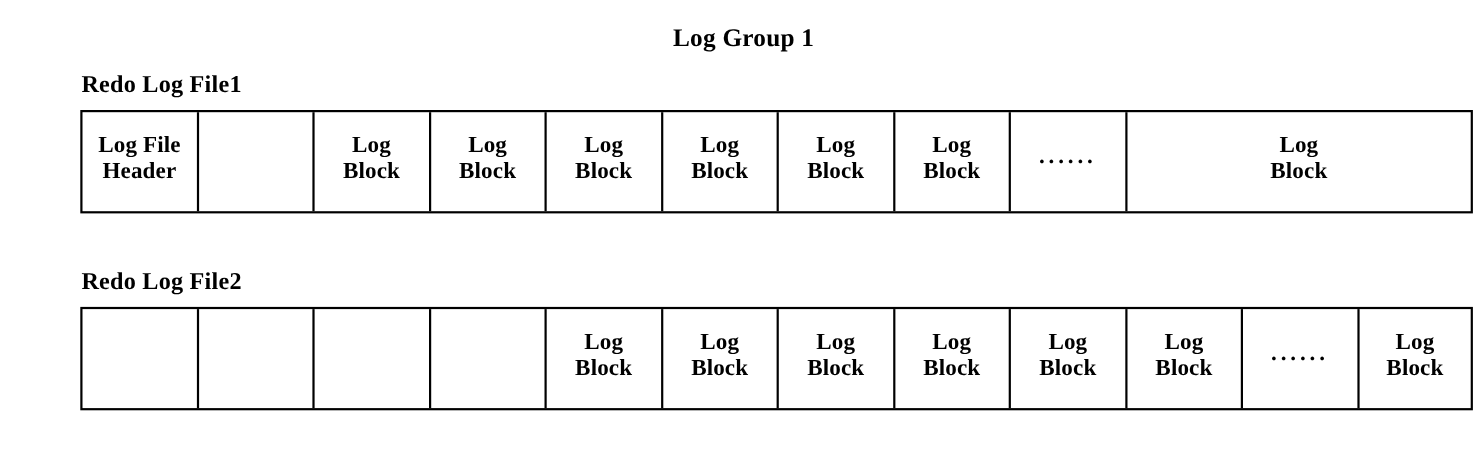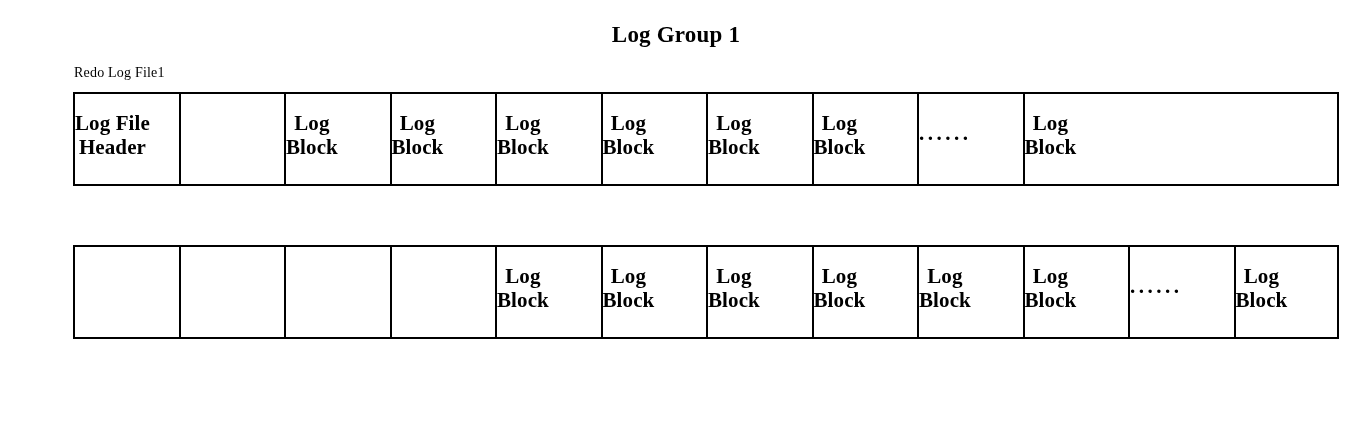--- a/index.html
+++ b/index.html
@@ -42,22 +42,22 @@
   
   .file-group {
     position: absolute;
     left: 57px;
     width: 1266px;
   }
   #file-group-0 { top: 66px; }
   #file-group-1 { top: 245px; }
 
   .file-label {
-    font-size: 14px;
-    font-weight: 400;
+    font-size: 22px;
+    font-weight: 700;
     line-height: 1.0;
     margin: 0 0 12px 1px;
     letter-spacing: 0.2px;
     white-space: nowrap;
   }
 
   
   .cell-strip {
     display: flex;
     width: 1266px;
@@ -67,21 +67,21 @@
     background: #ffffff;
   }
 
   .cell {
     flex: 0 0 auto;
     width: 105.5px;
     border-right: 2.5px solid #000000;
     box-sizing: border-box;
     display: flex;
     align-items: center;
-    justify-content: flex-start;
+    justify-content: center;
     padding-bottom: 6px;
     overflow: hidden;
     font-family: Liberation Serif, serif;
   }
   .cell:last-child {
     border-right: none;
     flex: 1 1 auto;
   }
 
   .cell-text {
@@ -150,20 +150,21 @@
           <span class="cell-text">......</span>
         </div>
         <div class="cell">
           <span class="cell-text">Log
 Block</span>
         </div>
       </div>
   </div>
 
   <div class="file-group" id="file-group-1">
+    <div class="file-label">Redo Log File2</div>
     <div class="cell-strip" id="strip-1">
         <div class="cell cell-empty">
           <span class="cell-text"></span>
         </div>
         <div class="cell cell-empty">
           <span class="cell-text"></span>
         </div>
         <div class="cell cell-empty">
           <span class="cell-text"></span>
         </div>

